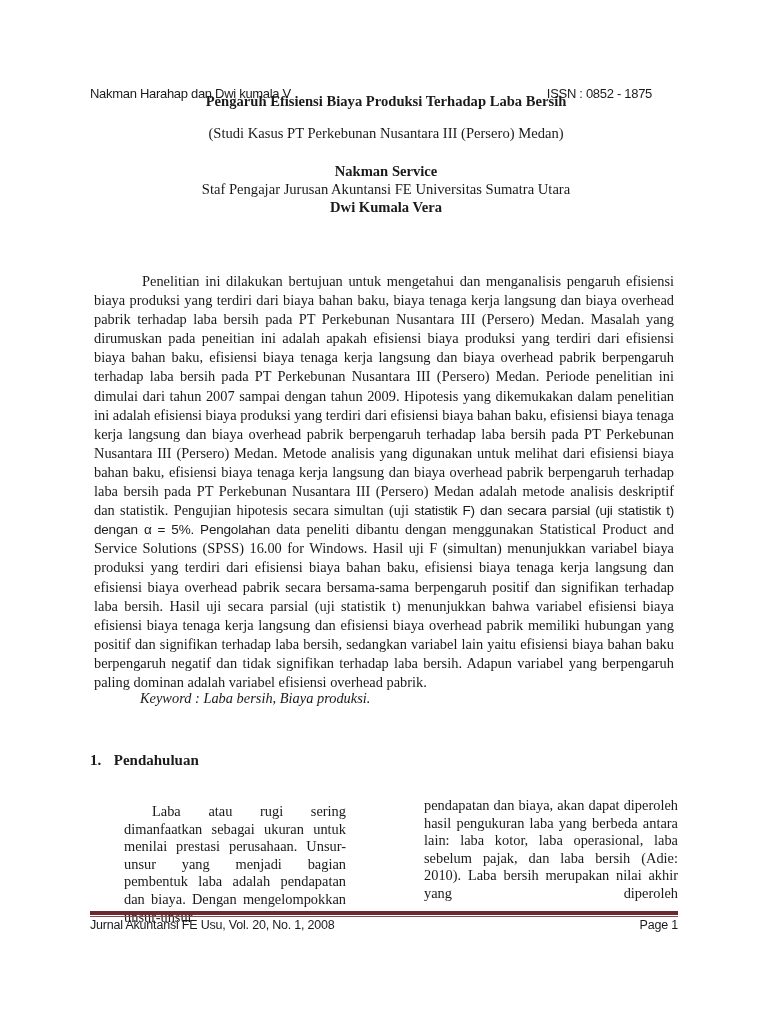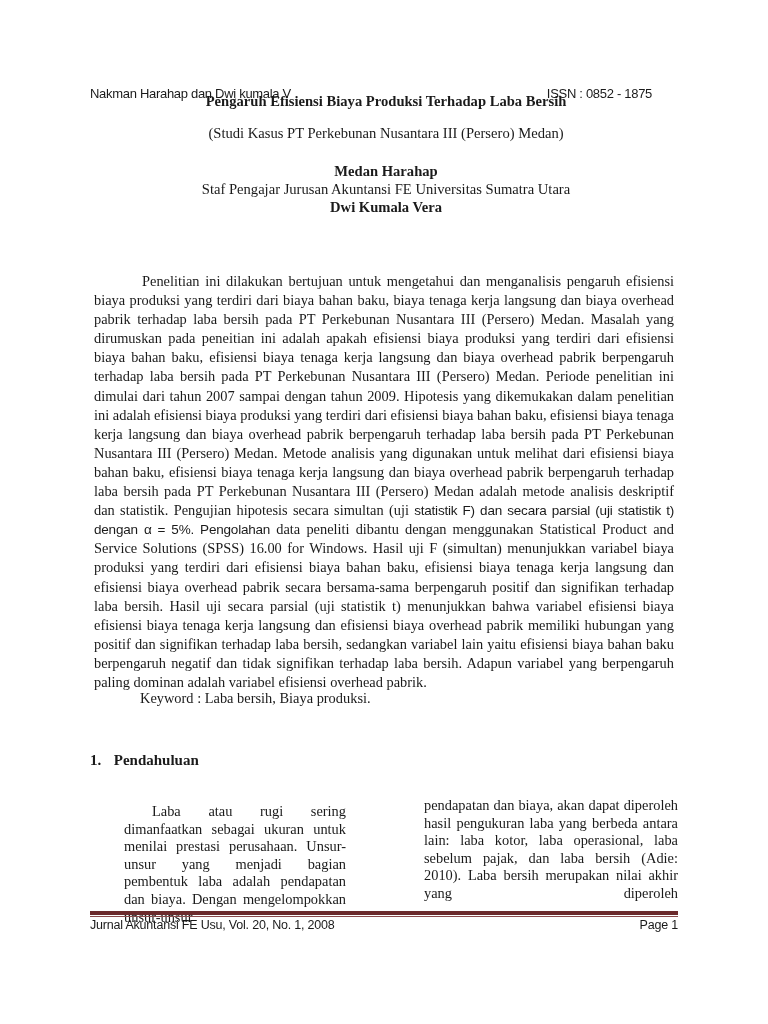--- a/index.html
+++ b/index.html
@@ -15,21 +15,21 @@
   .subtitle { font-weight: normal; margin: 14px 0 0 0; line-height: 18px; }
   .authors { margin-top: 20px; line-height: 18px; }
   .author-name { font-weight: bold; }
   .abstract-heading { margin-top: 14px; line-height: 18px; }
 
   .abstract-body { position: absolute; top: 268px; left: 90px; width: 588px; font-family: "Liberation Serif", serif;
     font-size: 14.4px; line-height: 19.1px; text-align: justify; }
   .abstract-body p { margin: 4px; text-indent: 48px; }
   .abstract-body .mixed-font { font-family: "Liberation Sans Narrow", "Liberation Sans", sans-serif; font-size: 13.5px; letter-spacing: -0.2px; }
 
-  .keyword { position: absolute; top: 690px; left: 140px; font-family: "Liberation Serif", serif; font-size: 14.4px; }
+  .keyword { position: absolute; top: 690px; left: 140px; font-family: "Liberation Serif", serif; font-style: italic; font-size: 14.4px; }
 
   .section-heading { position: absolute; top: 752px; left: 90px; font-family: "Liberation Serif", serif; font-weight: bold; font-size: 15px; }
   .section-heading .num { display: inline-block; width: 20px; }
 
   .col { position: absolute; font-family: "Liberation Serif", serif; font-size: 14.4px; line-height: 17.6px; text-align: justify; text-align-last: justify; }
   .col-left { top: 787px; left: 108px; width: 254px; }
   .col-left p { margin: 16px; text-indent: 28px; }
   .col-right { top: 797px; left: 424px; width: 254px; }
   .col-right p { margin: 0; }
 
@@ -44,21 +44,21 @@
 
 <div class="running-header">
   <span class="left">Nakman Harahap dan Dwi kumala V</span>
   <span class="right">ISSN : 0852 - 1875</span>
 </div>
 
 <div class="title-block">
   <p class="title">Pengaruh Efisiensi Biaya Produksi Terhadap Laba Bersih</p>
   <p class="subtitle">(Studi Kasus PT Perkebunan Nusantara III (Persero) Medan)</p>
   <div class="authors">
-    <div class="author-name">Medan Harahap</div>
+    <div class="author-name">Nakman Service</div>
     <div>Staf Pengajar Jurusan Akuntansi FE Universitas Sumatra Utara</div>
     <div class="author-name">Dwi Kumala Vera</div>
   </div>
 </div>
 
 <div class="abstract-body">
   <p><span>Penelitian ini dilakukan bertujuan untuk mengetahui dan menganalisis pengaruh efisiensi biaya produksi yang terdiri dari biaya bahan baku, biaya tenaga kerja langsung dan biaya overhead pabrik terhadap laba bersih pada PT Perkebunan Nusantara III (Persero) Medan. Masalah yang dirumuskan pada peneitian ini adalah apakah efisiensi biaya produksi yang terdiri dari efisiensi biaya bahan baku, efisiensi biaya tenaga kerja langsung dan biaya overhead pabrik berpengaruh terhadap laba bersih pada PT Perkebunan Nusantara III (Persero) Medan. Periode penelitian ini dimulai dari tahun 2007 sampai dengan tahun 2009. Hipotesis yang dikemukakan dalam penelitian ini adalah efisiensi biaya produksi yang terdiri dari efisiensi biaya bahan baku, efisiensi biaya tenaga kerja langsung dan biaya overhead pabrik berpengaruh terhadap laba bersih pada PT Perkebunan Nusantara III (Persero) Medan. Metode analisis yang digunakan untuk melihat dari efisiensi biaya bahan baku, efisiensi biaya tenaga kerja langsung dan biaya overhead pabrik berpengaruh terhadap laba bersih pada PT Perkebunan Nusantara III (Persero) Medan adalah metode analisis deskriptif dan statistik. Pengujian hipotesis secara simultan (uji </span><span class="mixed-font">statistik F) dan secara parsial (uji statistik t) dengan α = 5%. Pengolahan</span><span> data peneliti dibantu dengan menggunakan Statistical Product and Service Solutions (SPSS) 16.00 for Windows. Hasil uji F (simultan) menunjukkan variabel biaya produksi yang terdiri dari efisiensi biaya bahan baku, efisiensi biaya tenaga kerja langsung dan efisiensi biaya overhead pabrik secara bersama-sama berpengaruh positif dan signifikan terhadap laba bersih. Hasil uji secara parsial (uji statistik t) menunjukkan bahwa variabel efisiensi biaya efisiensi biaya tenaga kerja langsung dan efisiensi biaya overhead pabrik memiliki hubungan yang positif dan signifikan terhadap laba bersih, sedangkan variabel lain yaitu efisiensi biaya bahan baku berpengaruh negatif dan tidak signifikan terhadap laba bersih. Adapun variabel yang berpengaruh paling dominan adalah variabel efisiensi overhead pabrik.</span></p>
 </div>
 
 <div class="keyword">Keyword : Laba bersih, Biaya produksi.</div>

